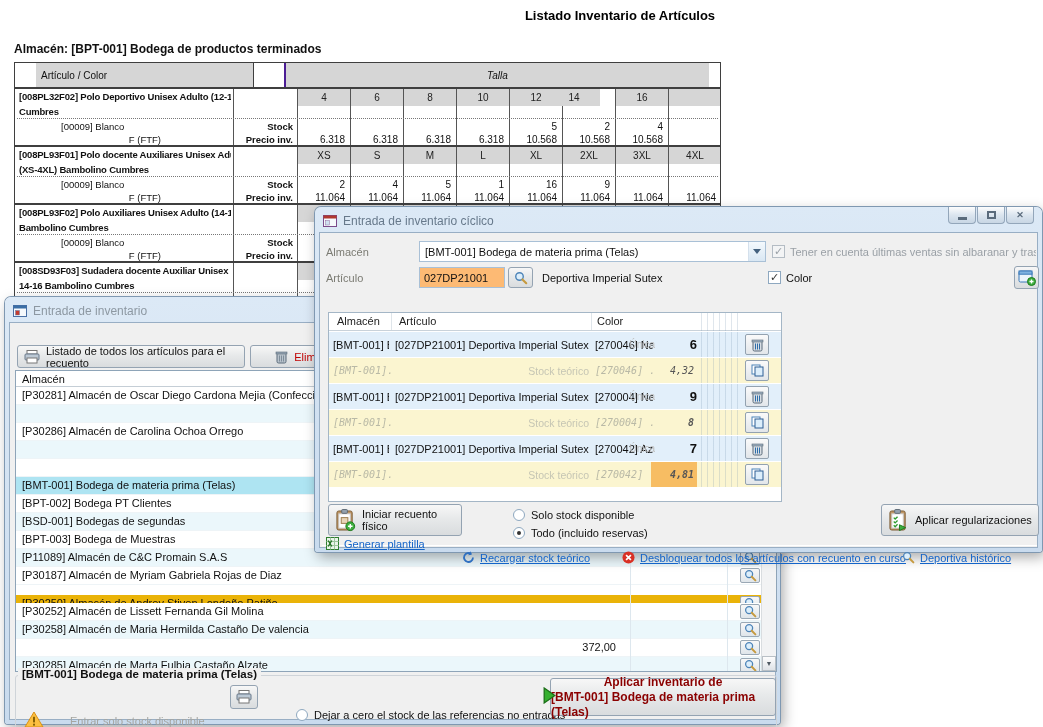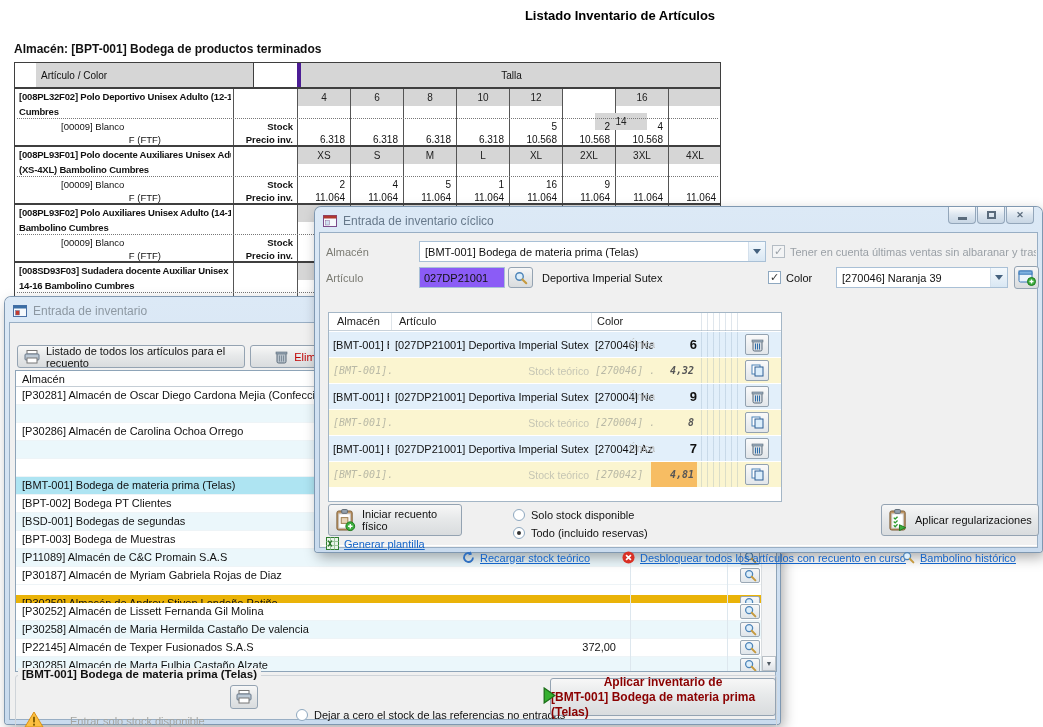--- a/index.html
+++ b/index.html
@@ -29,21 +29,21 @@
   .winbtns{position:absolute;top:0;display:flex;gap:1px;}
   .wbtn{width:28px;height:17px;border:1px solid #93a6ba;border-top:none;border-radius:0 0 4px 4px;background:linear-gradient(#fdfdfd,#dbe5ef 50%,#c8d6e4);display:flex;align-items:center;justify-content:center;color:#5a6b7c;font-size:9px;}
   .glyph-min{width:9px;height:3px;background:#5a6b7c;margin-top:6px;}
   .glyph-max{width:9px;height:8px;border:2px solid #5a6b7c;}
 
   
   .combo{position:absolute;background:#fff;border:1px solid #a9c0d6;display:flex;align-items:center;}
   .combo-text{flex:1;padding:0 5px;font-size:11px;white-space:nowrap;overflow:hidden;}
   .combo-arrow{width:17px;align-self:stretch;border-left:1px solid #d4e0ec;background:linear-gradient(#f4f9fd,#d9e7f3);display:flex;align-items:center;justify-content:center;}
   .tri{width:0;height:0;border-left:4px solid transparent;border-right:4px solid transparent;border-top:5px solid #44617e;}
-  .tbox{position:absolute;background:#8b5cf6;border:1px solid #a9c0d6;font-size:11px;padding:0 4px;display:flex;align-items:center;}
+  .tbox{position:absolute;background:#fdba74;border:1px solid #a9c0d6;font-size:11px;padding:0 4px;display:flex;align-items:center;}
   .btn{position:absolute;border:1px solid #94a3b2;border-radius:3px;background:linear-gradient(#f7f7f7,#e7e9ea 45%,#d9dcde);display:flex;align-items:center;justify-content:center;gap:6px;font-size:11px;}
   .chk{position:absolute;width:13px;height:13px;background:#fff;border:1px solid #8ea8c0;display:flex;align-items:center;justify-content:center;font-size:11px;color:#333;line-height:1;}
   .chk.dis{background:#f3f4f5;border-color:#b4bcc4;color:#9aa0a6;}
   .radio{position:absolute;width:12px;height:12px;border-radius:50%;background:#fff;border:1px solid #8ea8c0;}
   .radio.sel::after{content:"";position:absolute;left:3px;top:3px;width:4px;height:4px;border-radius:50%;background:#333;}
   .lnk{position:absolute;display:flex;align-items:center;gap:5px;font-size:11px;color:#1464c8;}
   .lnk span.t{text-decoration:underline;white-space:nowrap;}
   .icon{display:inline-flex;align-items:center;justify-content:center;}
   .flabel{position:absolute;font-size:11px;color:#7b7b73;}
 
@@ -72,38 +72,38 @@
   .grouplabel{position:absolute;font-size:11.5px;font-weight:bold;background:#f0f0f0;padding:0 4px;}
 </style>
 </head>
 <body>
 
 <div class="abs" id="report-title">Listado Inventario de Artículos</div>
 <div class="abs" id="report-warehouse">Almacén: [BPT-001] Bodega de productos terminados</div>
 <div class="abs" id="report-table">
   <div class="rpt-hdr">
     <div class="rpt-hdr-cell" style="left:0;width:218px;border-right:1px solid #3f3f3f;padding-left:5px;margin-left:21px;">Artículo / Color</div>
-    <div class="rpt-hdr-cell" style="left:282px;width:425px;border-left:4px solid #4c1d95;justify-content:center;">Talla</div>
+    <div class="rpt-hdr-cell" style="left:269px;width:425px;border-left:2px solid #4c1d95;justify-content:center;font-style:italic;">Talla</div>
   </div>
 <div class="rblock" style="top: 26px;">
       <div class="vline" style="left: 218px;"></div>
       <div class="vline" style="left: 282px;"></div>
       <div class="vline" style="left: 335px;"></div>
       <div class="vline" style="left: 388px;"></div>
       <div class="vline" style="left: 441px;"></div>
       <div class="vline" style="left: 494px;"></div>
       <div class="vline" style="left: 547px;"></div>
       <div class="vline" style="left: 600px;"></div>
       <div class="vline" style="left: 653px;"></div>
       <div class="szcell" style="left: 283px; width: 52px;">4</div>
       <div class="szcell" style="left: 336px; width: 52px;">6</div>
       <div class="szcell" style="left: 389px; width: 52px;">8</div>
       <div class="szcell" style="left: 442px; width: 52px;">10</div>
       <div class="szcell" style="left: 495px; width: 52px;">12</div>
-      <div class="szcell" style="left: 580px; width: 52px; margin-top: 24px;">14</div>
+      <div class="szcell" style="left: 533px; width: 52px;">14</div>
       <div class="szcell" style="left: 601px; width: 52px;">16</div>
       <div class="szcell" style="left: 654px; width: 52px;"></div>
       <div class="rname" style="top: 2px;">[008PL32F02] Polo Deportivo Unisex Adulto (12-16)</div>
       <div class="rname" style="top: 17px; font-weight: bold;">Cumbres</div>
       <div class="rdotted"></div>
       <div class="rtxt" style="left: 46px; top: 32px;">[00009] Blanco</div>
       <div class="rlbl" style="left: 218px; top: 32px; width: 60px;">Stock</div>
       <div class="rlbl" style="left: 46px; top: 45px; width: 100px; font-weight: normal;">F (FTF)</div>
       <div class="rlbl" style="left: 218px; top: 45px; width: 60px;">Precio inv.</div>
       <div class="rval" style="left: 283px; top: 32px; width: 47px;"></div>
@@ -446,21 +446,20 @@
             <div class="sbtn">
               <span class="icon">
                 <svg width="13" height="13" viewBox="0 0 16 16">
                   <circle cx="6.3" cy="6.3" r="4.3" fill="#dceefb" stroke="#4d84b8" stroke-width="1.6"></circle>
                   <line x1="9.6" y1="9.6" x2="14" y2="14" stroke="#c69a3f" stroke-width="2.4" stroke-linecap="round"></line>
                 </svg>
               </span>
             </div>
           </div>
           <div class="il-row" style="top: 268px; background: rgb(255, 255, 255);">
-            <div class="lab">[P22145] Almacén de Texper Fusionados S.A.S</div>
             <div class="qty">372,00</div>
             <div class="sbtn">
               <span class="icon">
                 <svg width="13" height="13" viewBox="0 0 16 16">
                   <circle cx="6.3" cy="6.3" r="4.3" fill="#dceefb" stroke="#4d84b8" stroke-width="1.6"></circle>
                   <line x1="9.6" y1="9.6" x2="14" y2="14" stroke="#c69a3f" stroke-width="2.4" stroke-linecap="round"></line>
                 </svg>
               </span>
             </div>
           </div>
@@ -564,26 +563,20 @@
         <svg width="14" height="14" viewBox="0 0 16 16">
             <circle cx="6.3" cy="6.3" r="4.3" fill="#dceefb" stroke="#4d84b8" stroke-width="1.6"></circle>
             <line x1="9.6" y1="9.6" x2="14" y2="14" stroke="#c69a3f" stroke-width="2.4" stroke-linecap="round"></line>
           </svg>
       </span>
     </div>
     <div class="abs" style="left:222px;top:39px;font-size:11px;">Deportiva Imperial Sutex</div>
 
     <div class="chk" style="left:448px;top:38px;">✓</div>
     <div class="abs" style="left:466px;top:39px;">Color</div>
-    <div class="combo" style="left:516px;top:34px;width:172px;height:21px;">
-      <span class="combo-text">[270046] Naranja 39</span>
-      <span class="combo-arrow">
-          <span class="tri"></span>
-        </span>
-    </div>
     <div class="btn" style="left:694px;top:33px;width:25px;height:23px;">
       <span class="icon">
         <svg width="18" height="16" viewBox="0 0 18 16">
             <rect x="1" y="1" width="13" height="11" rx="1.5" fill="#eaf3fb" stroke="#3a78b8"></rect>
             <rect x="1" y="1" width="13" height="3.2" fill="#7fb2e0" stroke="#3a78b8"></rect>
             <circle cx="13.5" cy="11.5" r="4" fill="#3fae3f" stroke="#1c7a1c"></circle>
             <path d="M13.5 9.5v4M11.5 11.5h4" stroke="#fff" stroke-width="1.3"></path>
           </svg>
       </span>
     </div>
@@ -612,21 +605,21 @@
                   <rect x="1" y="2" width="11" height="2" fill="#9fb0c0" stroke="#5b6b7a" stroke-width=".6"></rect>
                   <path d="M4.5 5.5v6M6.5 5.5v6M8.5 5.5v6" stroke="#2e6da8" stroke-width="1"></path>
                 </svg>
               </span>
             </div>
           </div>
           <div class="ct-row theo" style="top: 45px;">
             <div class="ct-cell mono" style="left: 4px; width: 60px;">[BMT-001]...</div>
             <div class="ct-cell" style="left: 66px; width: 194px; justify-content: flex-end; color: rgb(198, 198, 180); font-size: 10.5px;">Stock teórico</div>
             <div class="ct-cell mono" style="left: 266px; width: 58px;">[270046] ...</div>
-            <div class="ct-cell mono" style="left: 322px; width: 46px; justify-content: flex-end; font-weight: bold; color: rgb(85, 85, 85); padding-right: 3px;">4,32</div>
+            <div class="ct-cell mono" style="left: 322px; width: 46px; justify-content: flex-end; font-weight: normal; color: rgb(85, 85, 85); padding-right: 3px;">4,32</div>
             <div class="stripes"></div>
             <div class="rowbtn">
               <span class="icon">
                 <svg width="13" height="13" viewBox="0 0 13 13">
                   <rect x="1" y="1" width="8" height="9" fill="#fff" stroke="#4d84b8"></rect>
                   <rect x="4" y="3" width="8" height="9" fill="#dceefb" stroke="#2e5f94"></rect>
                 </svg>
               </span>
             </div>
           </div>
@@ -759,17 +752,17 @@
           </span>
           <span class="t">Desbloquear todos los artículos con recuento en curso</span>
         </div>
         <div class="lnk" style="left: 582px; top: 318px;">
           <span class="icon">
             <svg width="13" height="13" viewBox="0 0 16 16">
               <circle cx="6.3" cy="6.3" r="4.3" fill="#dceefb" stroke="#4d84b8" stroke-width="1.6"></circle>
               <line x1="9.6" y1="9.6" x2="14" y2="14" stroke="#c69a3f" stroke-width="2.4" stroke-linecap="round"></line>
             </svg>
           </span>
-          <span class="t">Bambolino histórico</span>
+          <span class="t">Deportiva histórico</span>
         </div>
       </div>
   </div>
 </div>
 
 </body></html>

